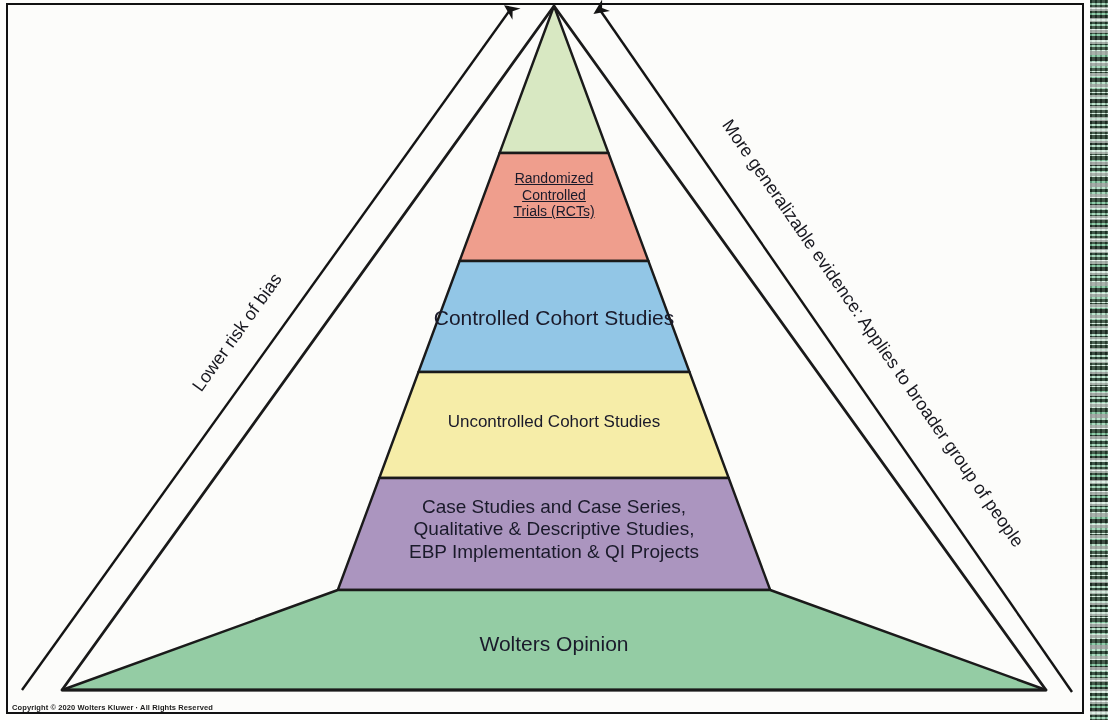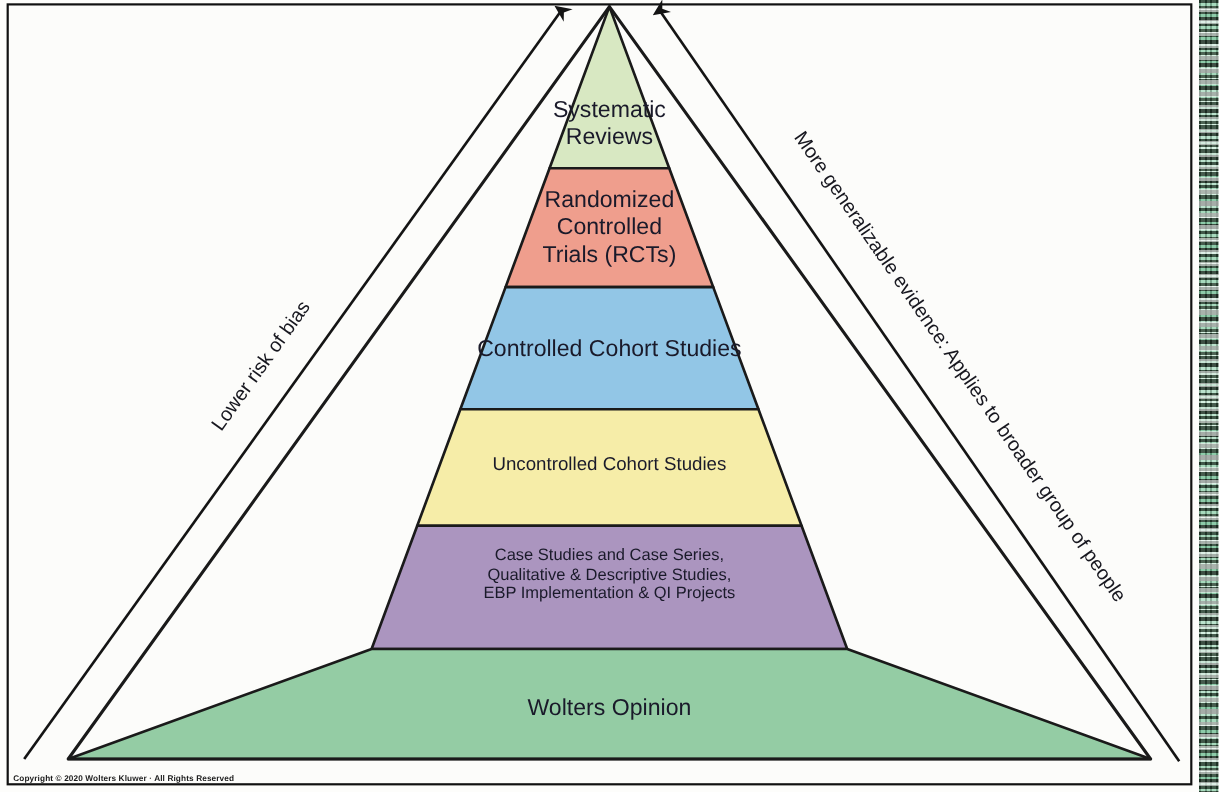--- a/index.html
+++ b/index.html
@@ -115,32 +115,30 @@
 
     <line x1="22" y1="690" x2="510" y2="10" stroke="#141414" stroke-width="2.4" marker-end="url(#arrowhead)"></line>
 
     <line x1="1072" y1="692" x2="600" y2="10" stroke="#141414" stroke-width="2.4" marker-end="url(#arrowhead)"></line>
 
     <text transform="translate(238,333) rotate(-54.5)" text-anchor="middle" dominant-baseline="middle" font-family="Liberation Sans, sans-serif" font-size="18" fill="#17171f">Lower risk of bias</text>
 
     <text transform="translate(872,334) rotate(55.3)" text-anchor="middle" dominant-baseline="middle" font-family="Liberation Sans, sans-serif" font-size="18" fill="#17171f">More generalizable evidence: Applies to broader group of people</text>
   </svg>
 
-  <div class="tier-label" style="left:354px; top:88px; width:400px; font-size:21px;">Systematic
-Reviews</div>
 
-  <div class="tier-label" style="left:354px; top:170px; width:400px; font-size:21px;">Randomized
+  <div class="tier-label" style="left:354px; top:170px; width:400px; font-size:14px;text-decoration:underline;">Randomized
 Controlled
 Trials (RCTs)</div>
 
   <div class="tier-label" style="left:304px; top:306px; width:500px; font-size:21px;text-align:center;">Controlled Cohort Studies</div>
 
   <div class="tier-label" style="left:304px; top:412px; width:500px; font-size:17px;">Uncontrolled Cohort Studies</div>
 
-  <div class="tier-label" style="left:304px; top:496px; width:500px; font-size:15px;">Case Studies and Case Series,
+  <div class="tier-label" style="left:304px; top:496px; width:500px; font-size:19px;">Case Studies and Case Series,
 Qualitative &amp; Descriptive Studies,
 EBP Implementation &amp; QI Projects</div>
 
   <div class="tier-label" style="left:304px; top:632px; width:500px; font-size:21px;">Wolters Opinion</div>
 
   <div id="copyright">Copyright © 2020 Wolters Kluwer · All Rights Reserved</div>
 
   <div id="noise-strip"></div>
 
 </div>

